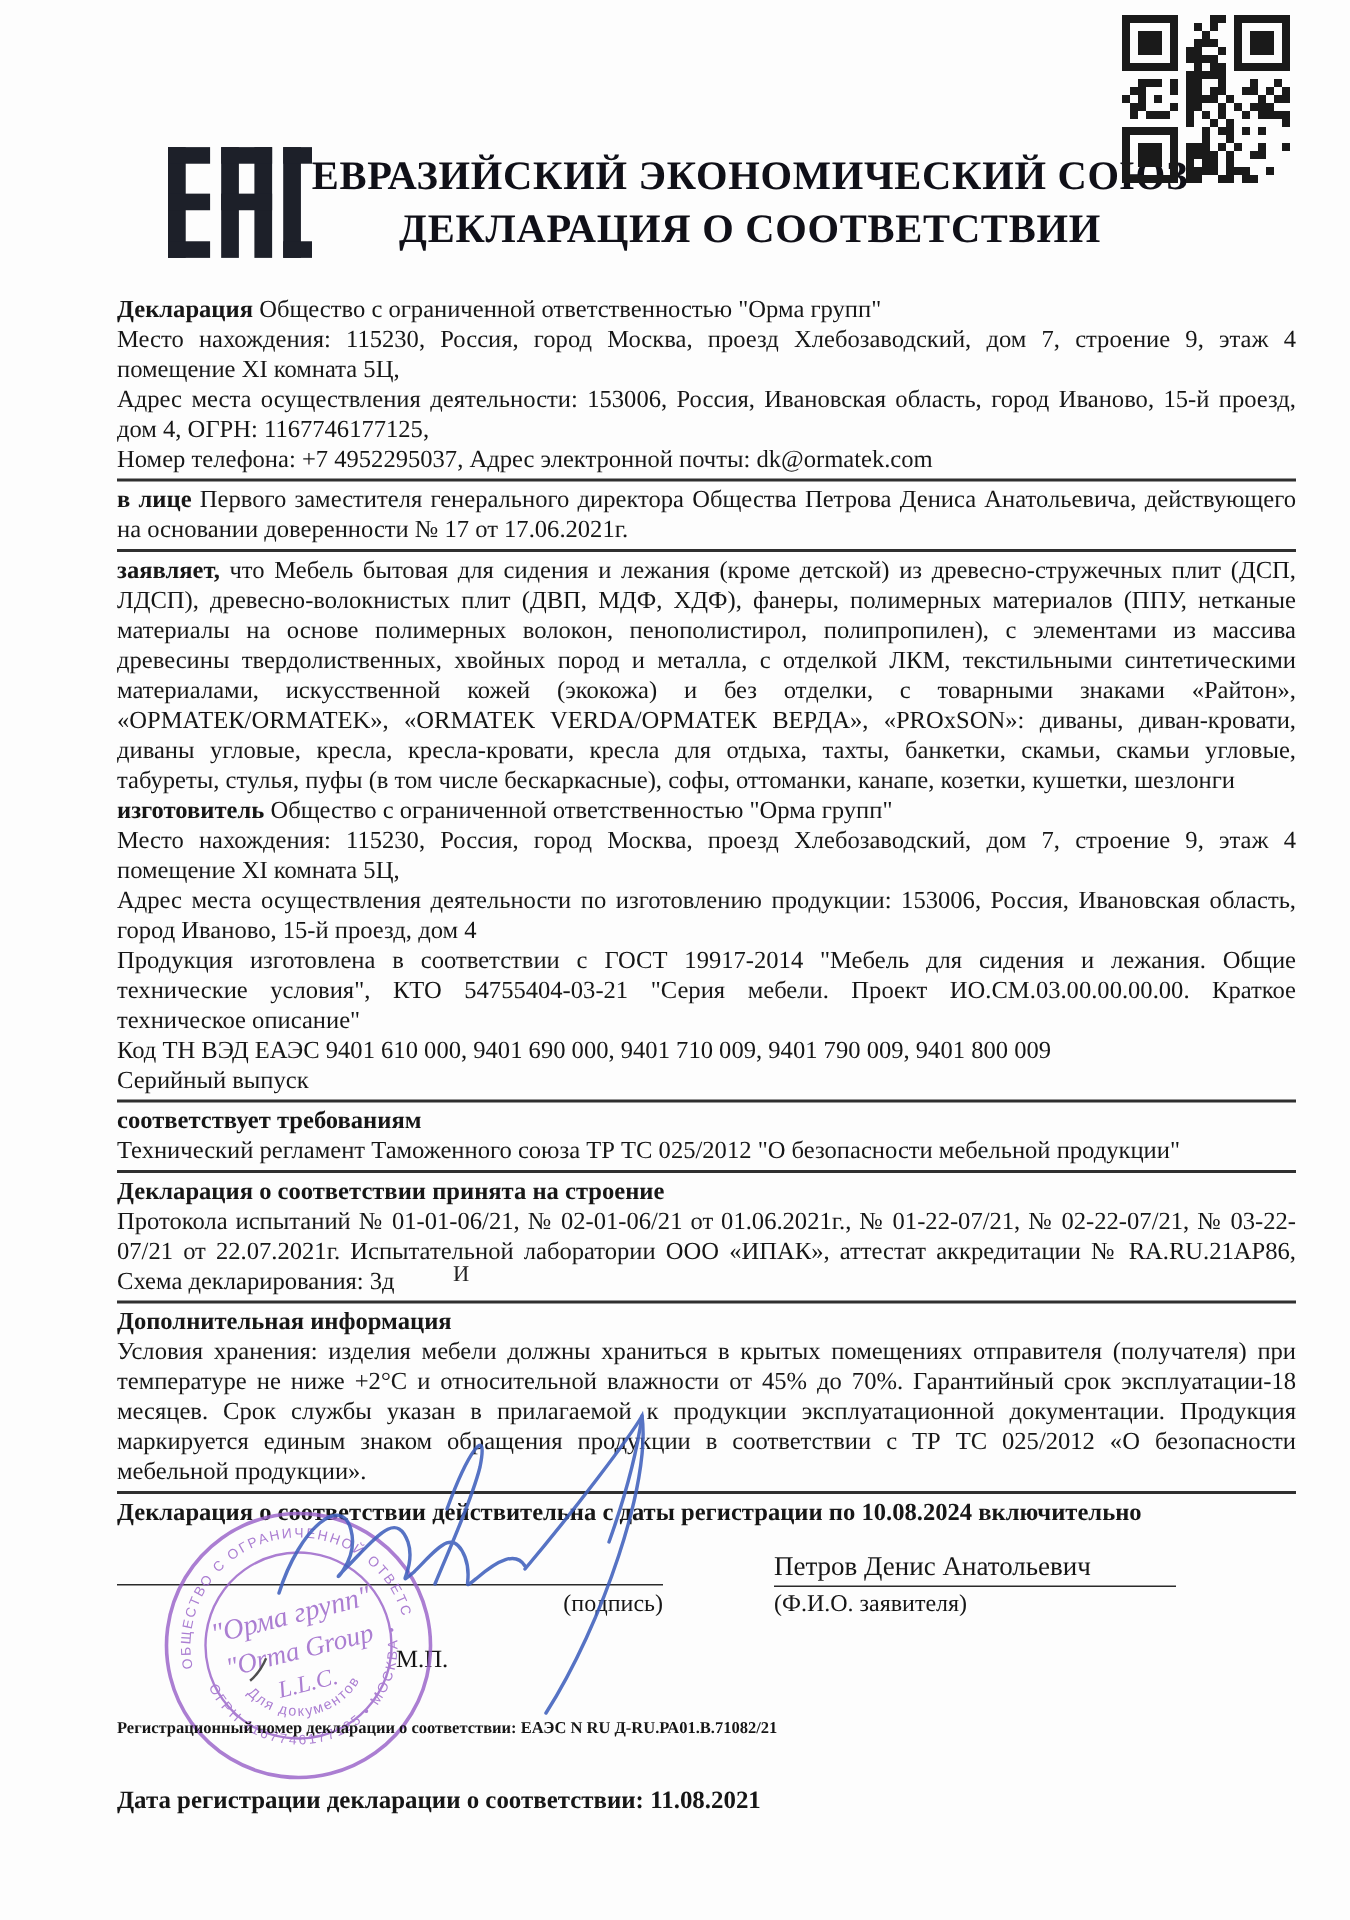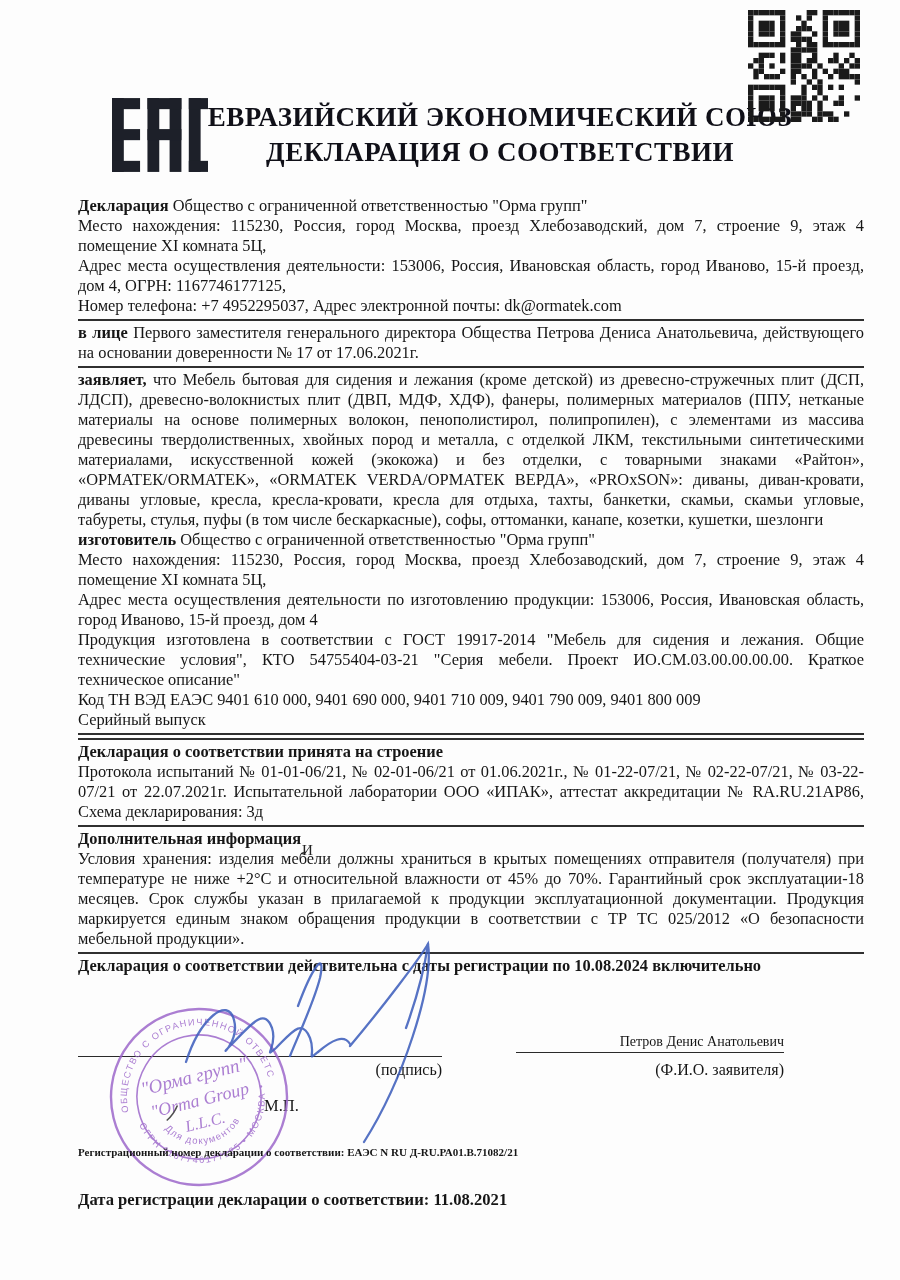--- a/index.html
+++ b/index.html
@@ -13,23 +13,23 @@
   
   .content{position:absolute;left:78px;top:196px;width:786px;font-size:16.4px;
            line-height:20px;text-align:justify;text-align-last:left;}
   .content p{margin:0;}
   .sep{border:0;border-top:2.6px solid #2f2f2f;margin:3px 0 2px 0;}
   b{font-weight:bold;}
   .artifact-i{position:absolute;left:302px;top:842px;font-size:15px;color:#222;}
   
   .sig-line{position:absolute;left:78px;top:1056px;width:364px;border-top:1.7px solid #2a2a2a;}
   .sig-caption{position:absolute;left:78px;top:1061px;width:364px;text-align:right;font-size:16px;}
-  .fio-name{position:absolute;left:516px;top:1034px;width:268px;text-align:right;font-size:14px;
+  .fio-name{position:absolute;left:516px;top:1034px;width:268px;text-align:left;font-size:18px;
             border-bottom:1.5px solid #2a2a2a;padding-bottom:2px;}
-  .fio-caption{position:absolute;left:516px;top:1061px;width:268px;text-align:right;font-size:16px;}
+  .fio-caption{position:absolute;left:516px;top:1061px;width:268px;text-align:left;font-size:16px;}
   .mp{position:absolute;left:264px;top:1096px;font-size:16.5px;}
   
   .footer-reg{position:absolute;left:78px;top:1146px;width:790px;font-size:11px;font-weight:bold;}
   .footer-date{position:absolute;left:78px;top:1190px;width:790px;font-size:16.6px;font-weight:bold;}
   .stamp{position:absolute;left:102px;top:1000px;opacity:.82;}
   .signature-ink{position:absolute;left:0;top:0;pointer-events:none;}
 </style>
 </head>
 <body>
 
@@ -301,20 +301,24 @@
     <p>
       <b>изготовитель</b>
       <span>Общество с ограниченной ответственностью "Орма групп"</span><br>
       <span>Место нахождения: 115230, Россия, город Москва, проезд Хлебозаводский, дом 7, строение 9, этаж 4 помещение XI комната 5Ц,</span><br>
       <span>Адрес места осуществления деятельности по изготовлению продукции: 153006, Россия, Ивановская область, город Иваново, 15-й проезд, дом 4</span><br>
       <span>Продукция изготовлена в соответствии с ГОСТ 19917-2014 "Мебель для сидения и лежания. Общие технические условия", КТО 54755404-03-21 "Серия мебели. Проект ИО.СМ.03.00.00.00.00. Краткое техническое описание"</span><br>
       <span>Код ТН ВЭД ЕАЭС  9401 610 000, 9401 690 000, 9401 710 009, 9401 790 009, 9401 800 009</span><br>
       <span>Серийный выпуск</span>
     </p>
     <hr class="sep">
+    <p>
+      <b>соответствует требованиям</b><br>
+      <span>Технический регламент Таможенного союза ТР ТС 025/2012 "О безопасности мебельной продукции"</span>
+    </p>
     <hr class="sep">
     <p>
       <b>Декларация о соответствии принята на строение</b><br>
       <span>Протокола испытаний № 01-01-06/21, № 02-01-06/21 от 01.06.2021г., № 01-22-07/21, № 02-22-07/21, № 03-22-07/21 от 22.07.2021г. Испытательной лаборатории ООО «ИПАК», аттестат аккредитации № RA.RU.21АР86, Схема декларирования: 3д</span>
     </p>
     <hr class="sep">
     <p>
       <b>Дополнительная информация</b><br>
       <span>Условия хранения: изделия мебели должны храниться в крытых помещениях отправителя (получателя) при температуре не ниже +2°С и относительной влажности от 45% до 70%. Гарантийный срок эксплуатации-18 месяцев. Срок службы указан в прилагаемой к продукции эксплуатационной документации. Продукция маркируется единым знаком обращения продукции в соответствии с ТР ТС 025/2012 «О безопасности мебельной продукции».</span>
     </p>

